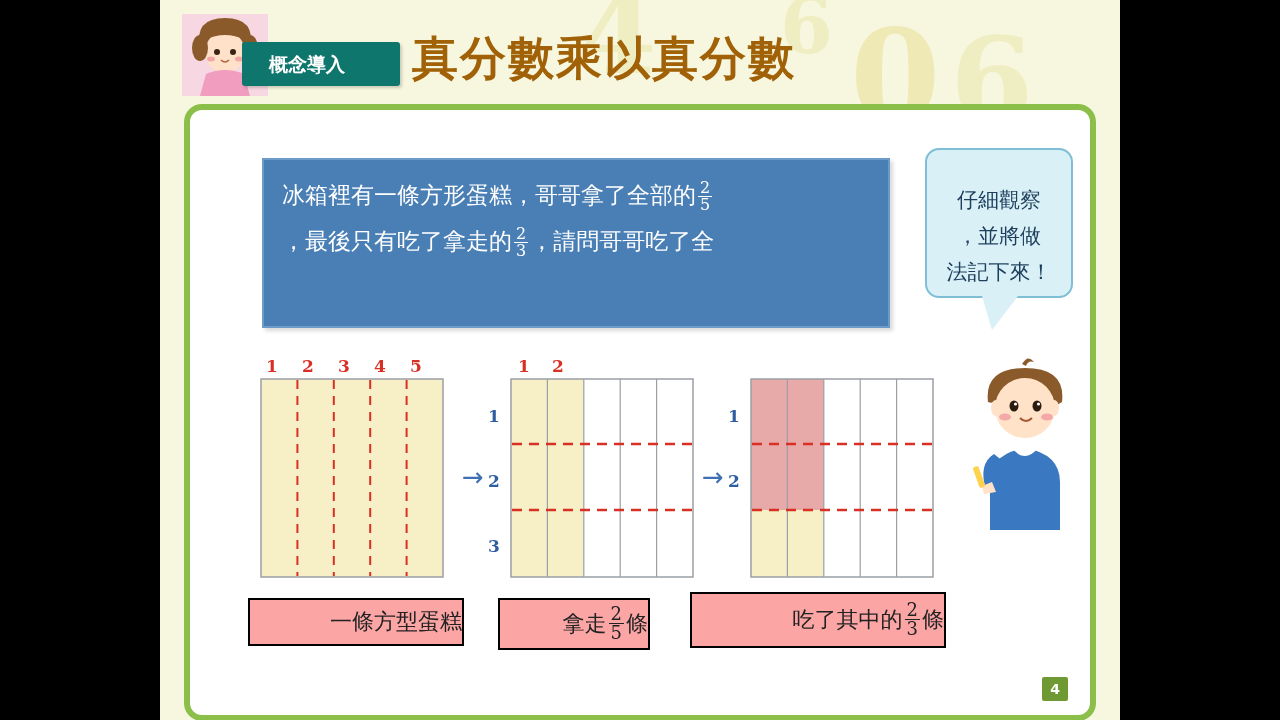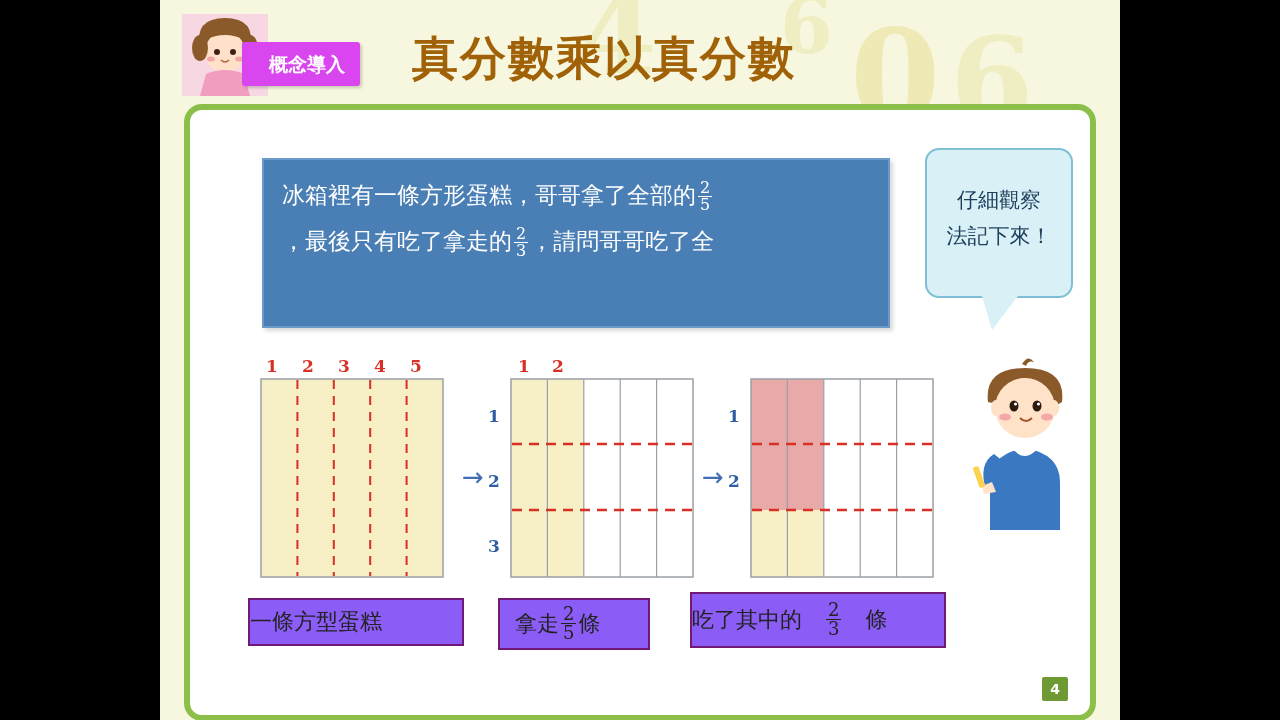--- a/index.html
+++ b/index.html
@@ -54,25 +54,26 @@
     font-weight: bold;
     color: #a16207;
     letter-spacing: 2px;
     font-family: "DejaVu Serif", "Liberation Serif", serif;
     white-space: nowrap;
   }
   .tag {
     position: absolute;
     left: 82px;
     top: 42px;
-    width: 118px;
+    width: 145px;
     height: 44px;
-    background: #d946ef;
+    background: #0f766e;
     border-radius: 3px;
     box-shadow: 2px 2px 3px rgba(0,0,0,0.18);
+    padding-left: 13px;
   }
   .tag-label {
     position: absolute;
     left: 0; top: 0;
     width: 130px;
     height: 44px;
     line-height: 44px;
     text-align: center;
     color: #fff;
     font-size: 19px;
@@ -187,34 +188,34 @@
     font-weight: bold;
     font-family: "DejaVu Serif", "Liberation Serif", serif;
   }
   .arrow {
     position: absolute;
     color: #3f6fb5;
     font-size: 26px;
   }
   .caption {
     position: absolute;
-    border: 2px solid #701a75;
-    background: #8b5cf6;
+    border: 2px solid #000000;
+    background: #fca5a5;
     color: #222;
     font-size: 22px;
     font-family: "DejaVu Serif", "Liberation Serif", serif;
     box-sizing: border-box;
     display: flex;
     align-items: center;
-    justify-content: flex-start;
+    justify-content: flex-end;
     white-space: nowrap;
   }
   .cap-a { left: 58px;  top: 488px; width: 216px; height: 48px; }
   .cap-b { left: 308px; top: 488px; width: 152px; height: 52px; padding-left: 15px; }
-  .cap-c { left: 500px; top: 482px; width: 256px; height: 56px; gap: 22px; }
+  .cap-c { left: 500px; top: 482px; width: 256px; height: 56px; }
 
   .pagenum {
     position: absolute;
     right: 22px;
     bottom: 14px;
     width: 26px;
     height: 24px;
     background: #6f9a33;
     color: #fff;
     font-size: 14px;
@@ -267,20 +268,21 @@
         <div class="qline">
           <span>冰箱裡有一條方形蛋糕，哥哥拿了全部的</span><span class="frac"><span class="num">2</span><span class="den">5</span></span>
         </div>
         <div class="qline">
           <span>，最後只有吃了拿走的</span><span class="frac"><span class="num">2</span><span class="den">3</span></span><span>，請問哥哥吃了全</span>
         </div>
       </div>
 
       <div class="bubble">
         <div>仔細觀察</div>
+        <div>，並將做</div>
         <div>法記下來！</div>
       </div>
       <div class="bubble-tail"></div>
 
       <svg class="boy" viewBox="0 0 130 180">
         <path d="M28 52 q-4 -34 37 -34 q41 0 37 34 q-8 6 -18 2 q-12 8 -28 4 q-14 -2 -18 -8 q-5 4 -10 2z" fill="#8a5a2b"></path>
         <path d="M62 14 q6 -10 12 -2 q-6 -2 -8 4z" fill="#8a5a2b"></path>
         <ellipse cx="65" cy="58" rx="30" ry="30" fill="#ffe2c8"></ellipse>
         <ellipse cx="36" cy="58" rx="5" ry="8" fill="#ffe2c8"></ellipse>
         <ellipse cx="94" cy="58" rx="5" ry="8" fill="#ffe2c8"></ellipse>

